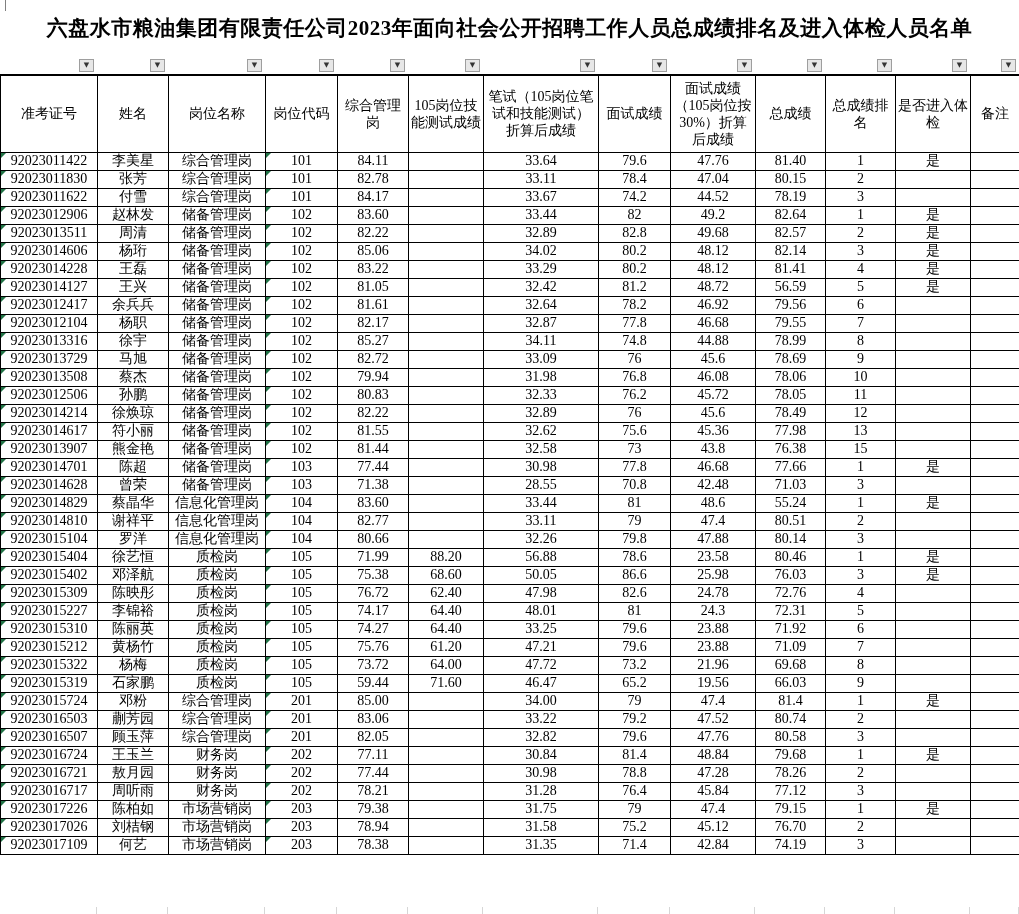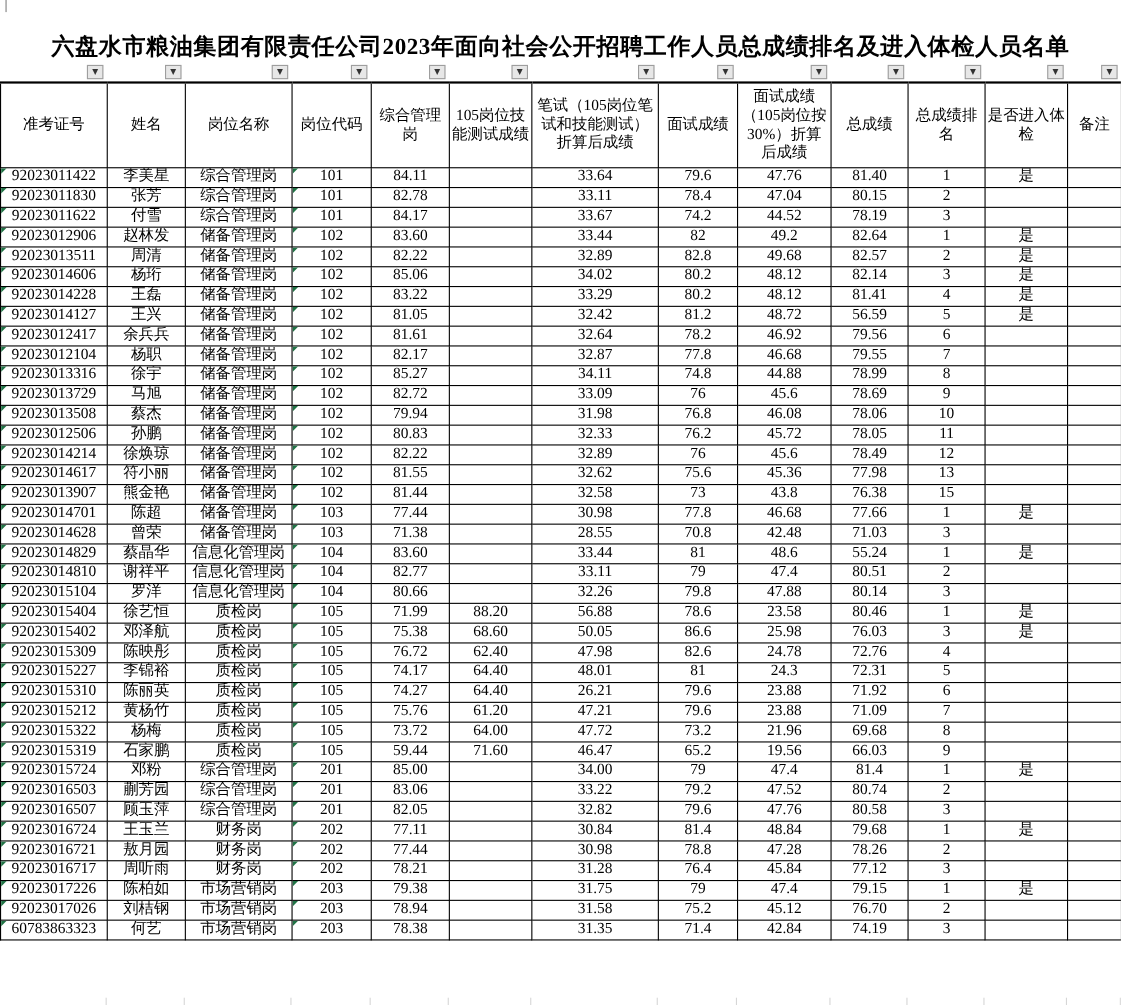--- a/index.html
+++ b/index.html
@@ -4,21 +4,21 @@
 <style>
   html,body{margin:0;padding:0;}
   body{
     width:1019px;height:914px;position:relative;background:#ffffff;
     font-family:"Liberation Serif","DejaVu Serif",serif;color:#000;
     overflow:hidden;
   }
   
   .title-row{
     position:absolute;top:0;left:0;width:1019px;height:56px;
-    display:flex;align-items:flex-end;justify-content:center;
+    display:flex;align-items:center;justify-content:center;
   }
   .title-row .t{
     font-size:21px;font-weight:bold;letter-spacing:.5px;white-space:nowrap;
   }
   
   .top-stub{position:absolute;left:5px;top:0;width:1px;height:11px;background:#808080;}
   
   .filter-row{position:absolute;top:56px;left:0;width:1019px;height:18px;}
   .fbtn{
     position:absolute;top:3px;width:15px;height:13px;box-sizing:border-box;
@@ -526,21 +526,21 @@
         <td></td>
         <td></td>
       </tr>
       <tr>
         <td class="gtri">92023015310</td>
         <td>陈丽英</td>
         <td>质检岗</td>
         <td class="gtri">105</td>
         <td>74.27</td>
         <td>64.40</td>
-        <td>26.21</td>
+        <td>33.25</td>
         <td>79.6</td>
         <td>23.88</td>
         <td>71.92</td>
         <td>6</td>
         <td></td>
         <td></td>
       </tr>
       <tr>
         <td class="gtri">92023015212</td>
         <td>黄杨竹</td>
@@ -700,21 +700,21 @@
         <td></td>
         <td>31.58</td>
         <td>75.2</td>
         <td>45.12</td>
         <td>76.70</td>
         <td>2</td>
         <td></td>
         <td></td>
       </tr>
       <tr>
-        <td class="gtri">60783863323</td>
+        <td class="gtri">92023017109</td>
         <td>何艺</td>
         <td>市场营销岗</td>
         <td class="gtri">203</td>
         <td>78.38</td>
         <td></td>
         <td>31.35</td>
         <td>71.4</td>
         <td>42.84</td>
         <td>74.19</td>
         <td>3</td>

